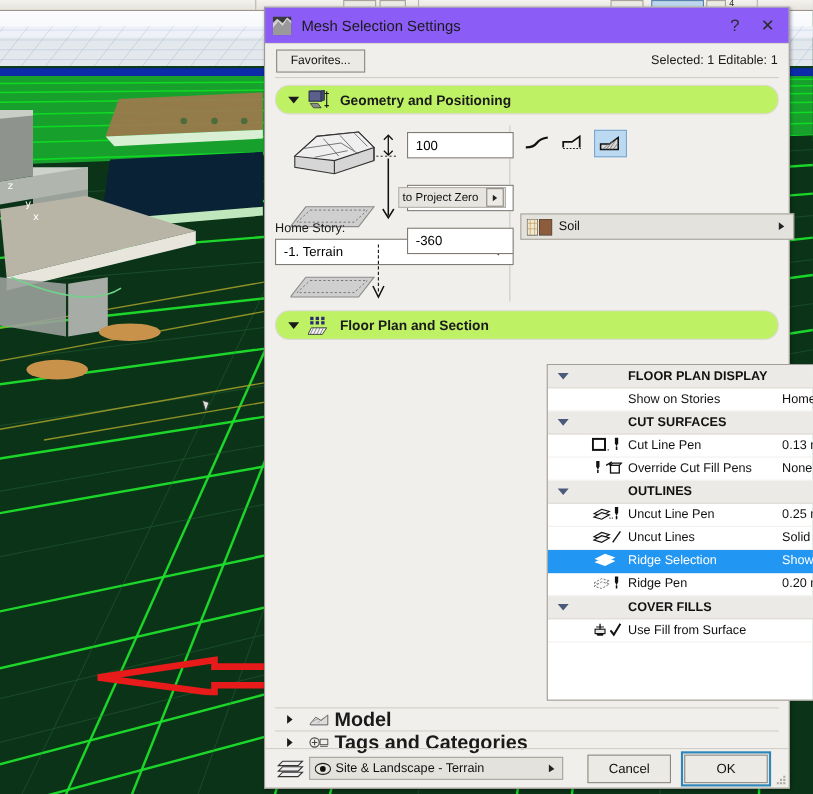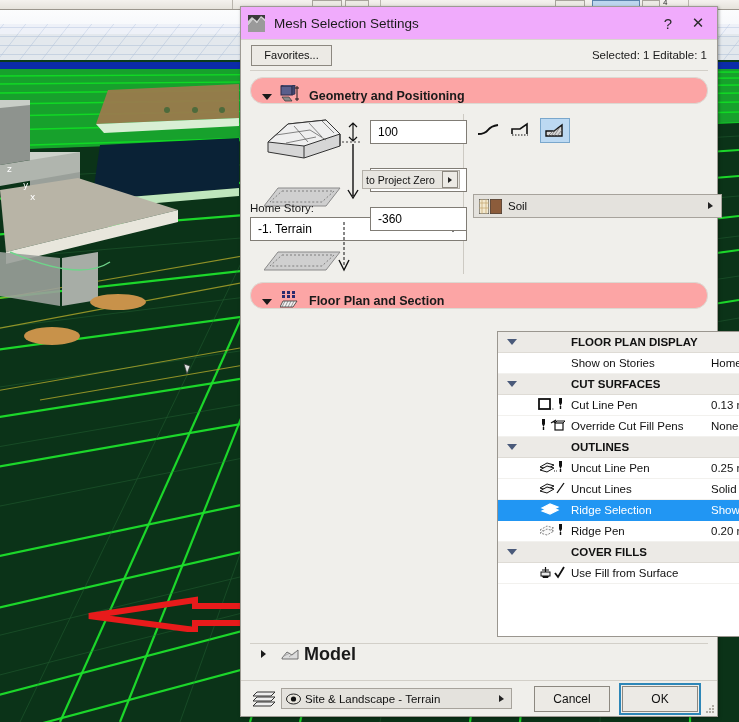--- a/index.html
+++ b/index.html
@@ -19,34 +19,34 @@
   .tb-btn.sel{background:#bcd6ee;border-color:#5b84ad;}
   .tb-lab{position:absolute;top:-2px;font-size:8px;color:#2a2a2a;}
   
   #annot{position:absolute;left:80px;top:592px;pointer-events:none;}
   
   #dialog{
     position:absolute;left:240px;top:6px;width:476px;height:709px;
     background:#f0efeb;border:1px solid #9d9a93;
     box-shadow:1px 1px 3px rgba(0,0,0,.35);
   }
-  #titlebar{height:32px;background:#f0abfc;border-bottom:1px solid #d8d5ce;
+  #titlebar{height:32px;background:#8b5cf6;border-bottom:1px solid #d8d5ce;
             display:flex;align-items:center;padding:0 4px 0 7px;}
   #title-icon{width:17px;height:17px;margin-right:9px;flex:none;}
   #title-text{font-size:13.5px;color:#1a1a1a;flex:1;}
   .tb-sysbtn{width:30px;height:28px;display:flex;align-items:center;justify-content:center;
              font-size:15px;color:#2b2b2b;cursor:default;}
   #favbar{height:30px;display:flex;align-items:center;padding:0 10px;}
   #fav-btn{min-width:79px;height:19px;border:1px solid #8c8880;background:#eceae5;
            font-size:11px;display:flex;align-items:center;justify-content:center;color:#111;}
   #sel-info{margin-left:auto;font-size:11.5px;color:#1a1a1a;}
   .hr{height:1px;background:#d2cfc8;margin:0 9px;}
   
-  .section{margin:6px 9px 0 9px;height:25px;background:#fca5a5;border:1px solid #dcd9d2;
-           border-radius:13px;display:flex;align-items:flex-end;padding-left:10px;}
+  .section{margin:6px 9px 0 9px;height:25px;background:#bef264;border:1px solid #dcd9d2;
+           border-radius:13px;display:flex;align-items:center;padding-left:10px;}
   .sect-arrow{width:12px;height:12px;flex:none;margin-right:7px;}
   .sect-icon{width:21px;height:18px;flex:none;margin-right:8px;}
   .sect-title{font-size:12.5px;font-weight:bold;color:#1a1a1a;}
   
   #geo{position:relative;height:168px;margin:6px 9px 0 9px;}
   #geo-divider{position:absolute;left:213px;top:4px;width:1px;height:160px;background:#cdcac3;}
   .num-field{position:absolute;border:1px solid #807c75;background:#fff;height:22px;
              font-size:12px;display:flex;align-items:center;padding-left:7px;color:#000;}
   .lbl{position:absolute;font-size:11.5px;color:#1a1a1a;}
   #story-select{position:absolute;border:1px solid #807c75;background:#fff;height:22px;
@@ -556,20 +556,36 @@
         <svg width="20" height="13">
           <path d="M2 10 L7 4 L12 7 L18 2 L18 11 L2 11 Z" fill="#dcdcdc" stroke="#555" stroke-width=".8"></path>
           <g stroke="#8a8a8a" stroke-width=".6">
               <path d="M4 8 L10 5"></path>
               <path d="M9 9 L15 4"></path>
             </g>
         </svg>
       </span>
       <span class="tx">Model</span>
     </div>
+    <div class="brow">
+      <span class="ar">
+        <svg width="7" height="10">
+            <path d="M1 1 L6 5 L1 9 Z" fill="#1a1a1a"></path>
+          </svg>
+      </span>
+      <span class="ic">
+        <svg width="20" height="13">
+          <circle cx="6" cy="6" r="4.2" fill="none" stroke="#444" stroke-width="1"></circle>
+          <path d="M6 3.5 L6 8.5 M3.5 6 L8.5 6" stroke="#444" stroke-width="1"></path>
+          <rect x="11" y="3" width="7" height="5" fill="#efefef" stroke="#444" stroke-width=".8"></rect>
+          <path d="M11 9.5 L18 9.5" stroke="#444" stroke-width=".8"></path>
+        </svg>
+      </span>
+      <span class="tx">Tags and Categories</span>
+    </div>
   </div>
 
   <div id="footer">
     <svg id="layer-icon" viewBox="0 0 26 18">
       <g fill="#eee" stroke="#333" stroke-width="1">
         <path d="M6 2 L24 2 L20 6 L2 6 Z"></path>
           <path d="M6 7 L24 7 L20 11 L2 11 Z"></path>
           <path d="M6 12 L24 12 L20 16 L2 16 Z"></path>
       </g>
     </svg>

